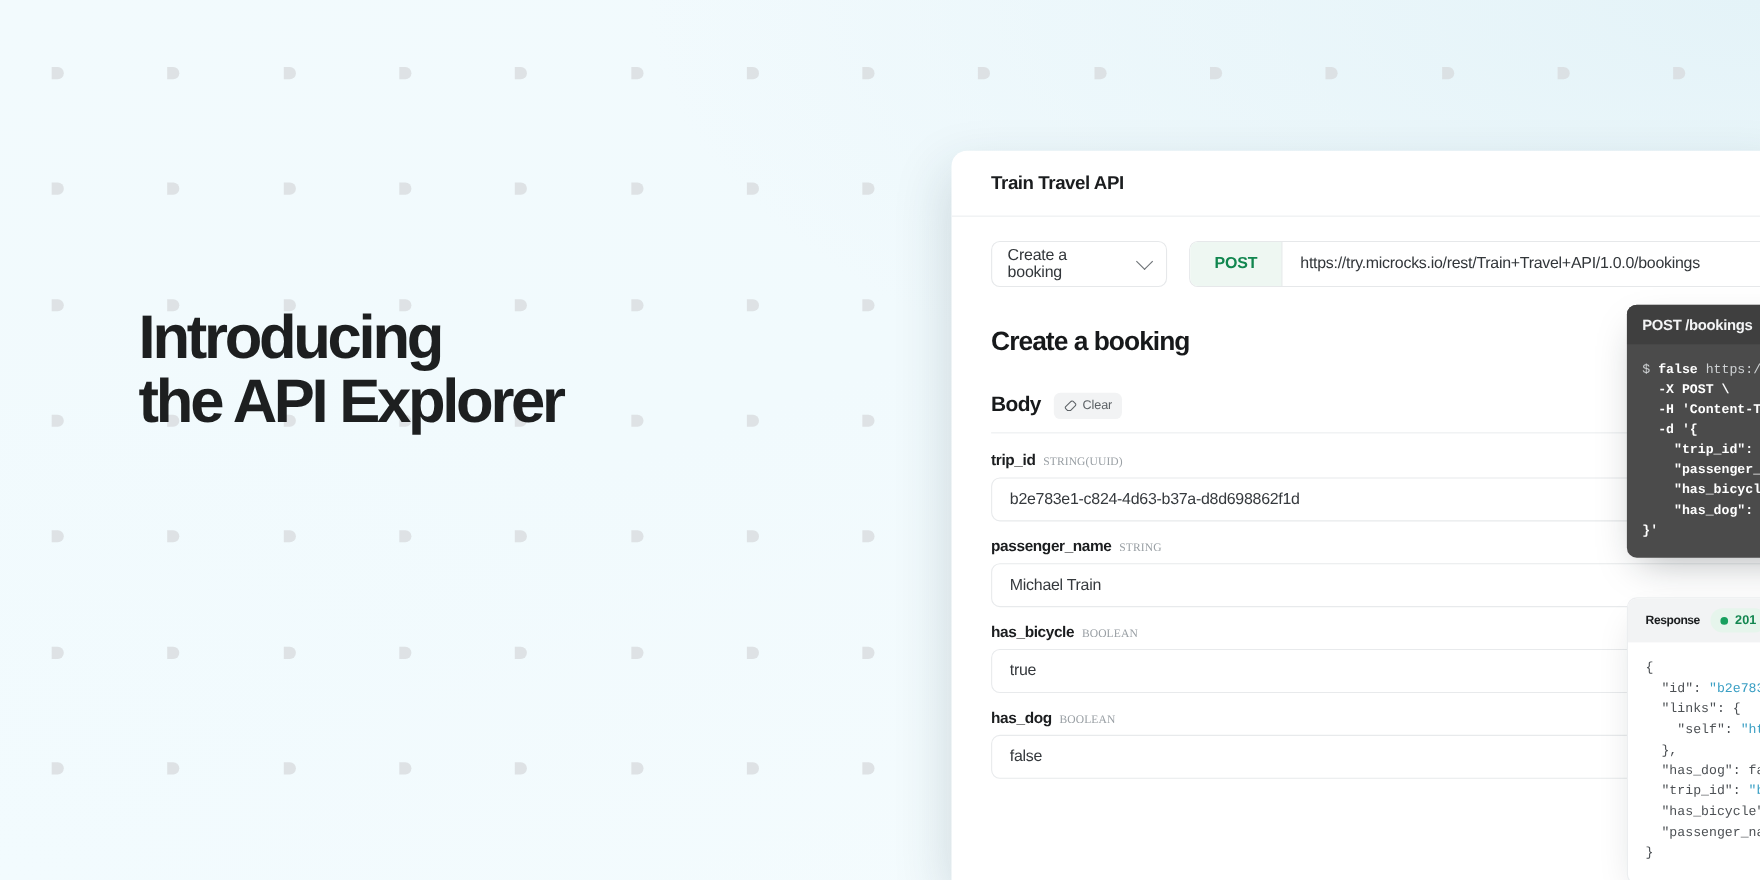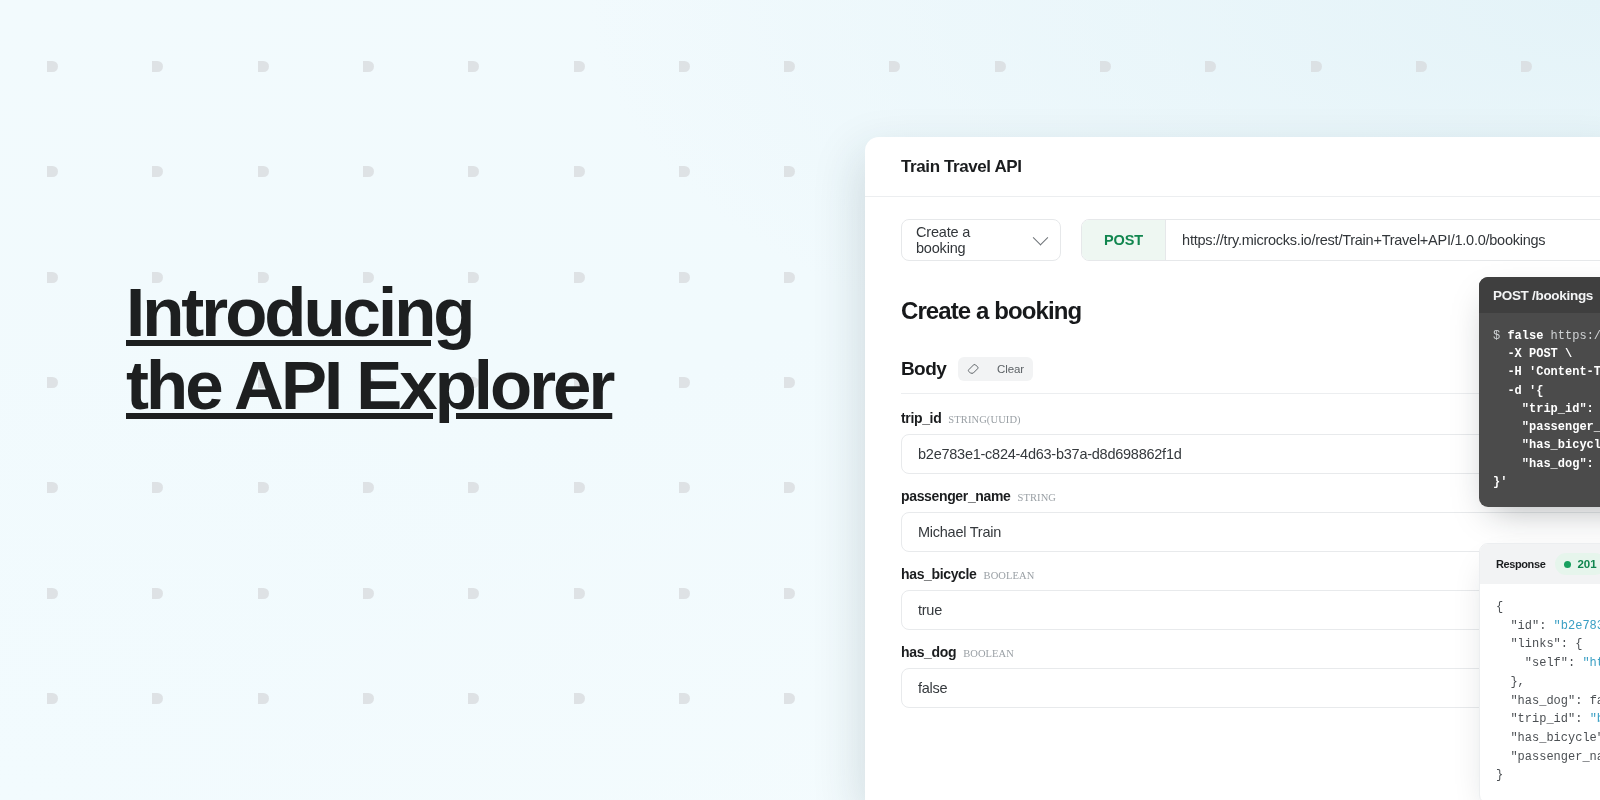--- a/index.html
+++ b/index.html
@@ -53,27 +53,26 @@
     padding: 0 30px;
     border-radius: 26px;
     background: #fdeae3;
     font-size: 29px;
     font-weight: 700;
     letter-spacing: -0.4px;
     color: #17181a;
   }
   #hero-title {
     margin-top: 18px;
-    font-size: 69px;
+    font-size: 56px;
     line-height: 1.06;
     font-weight: 700;
     letter-spacing: -3.0px;
     color: #1d1f20;
     white-space: pre-line;
-    text-decoration: underline;
   }
   #hero-sub {
     margin-top: 30px;
     font-size: 41px;
     line-height: 1.22;
     font-weight: 400;
     letter-spacing: -1.1px;
     color: #303336;
     white-space: pre-line;
   }
@@ -211,21 +210,21 @@
   }
   #body-label {
     font-size: 19px;
     font-weight: 700;
     letter-spacing: -0.6px;
     color: #17191b;
   }
   #clear-btn {
     display: flex;
     align-items: center;
-    gap: 18px;
+    gap: 5px;
     height: 24px;
     padding: 0 9px;
     border-radius: 6px;
     background: #f2f3f4;
     border: 0;
     font-size: 11.5px;
     letter-spacing: -0.1px;
     color: #5d6266;
     cursor: pointer;
     font-family: "Liberation Sans", sans-serif;

